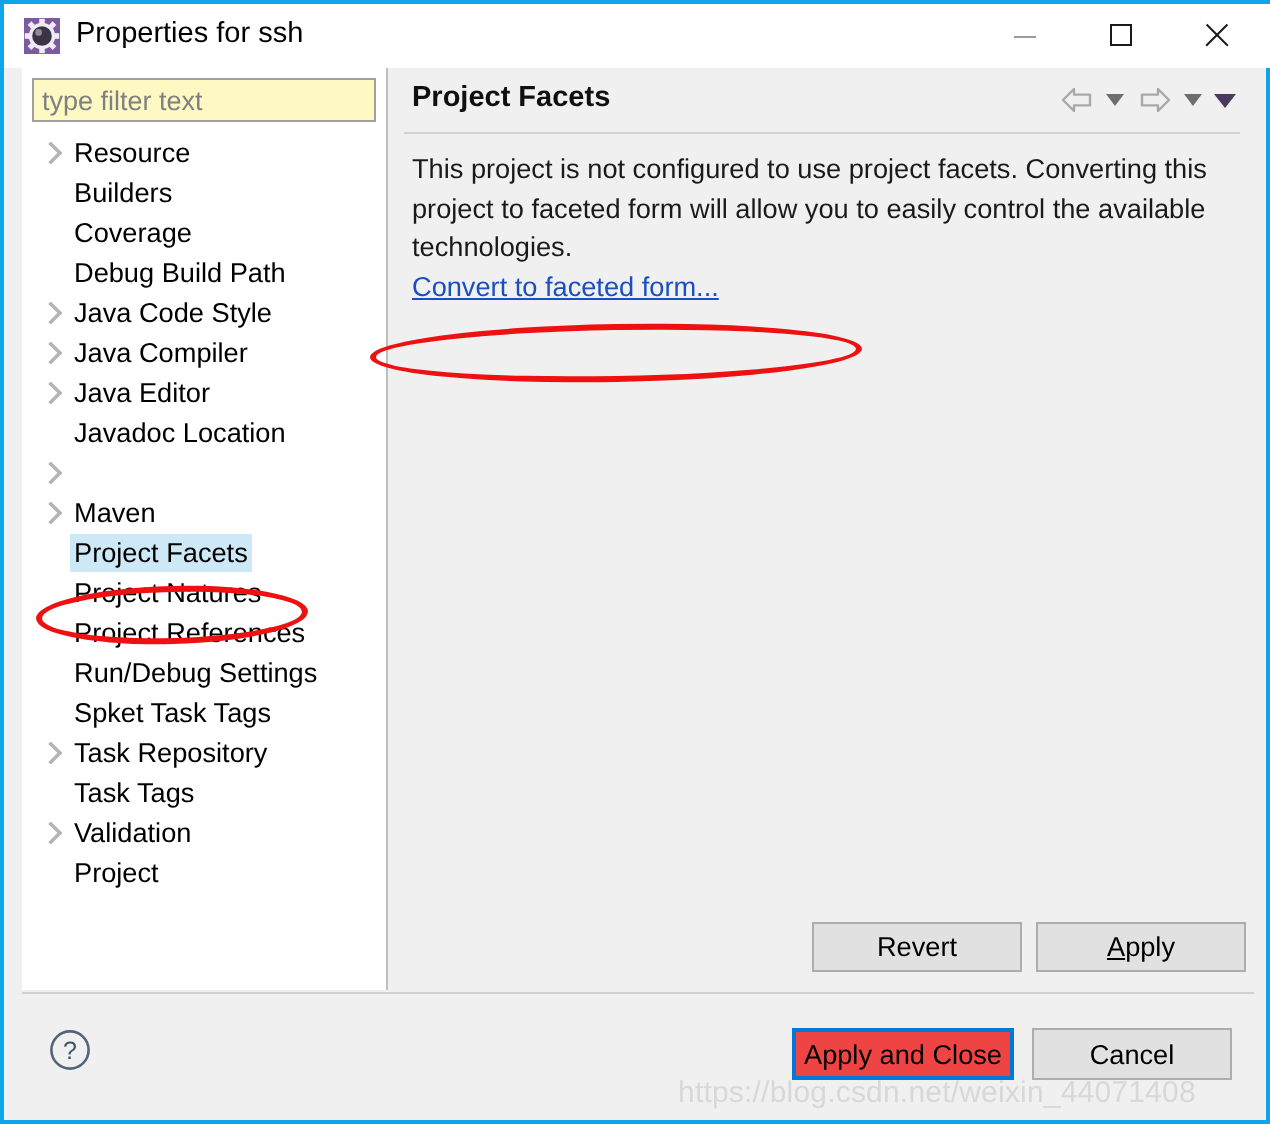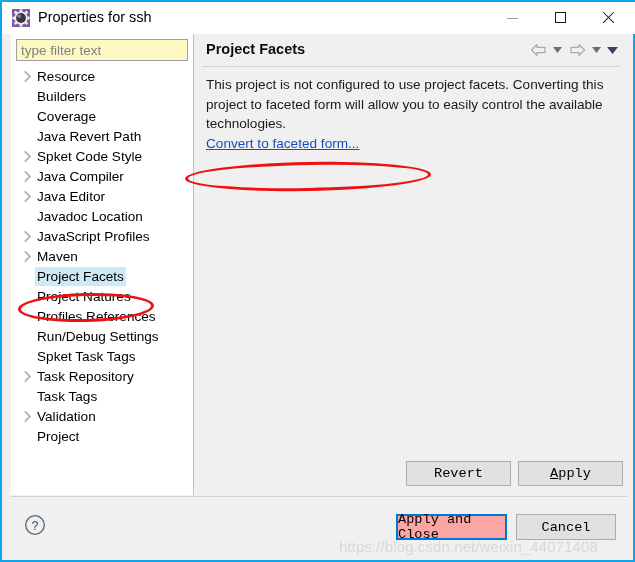--- a/index.html
+++ b/index.html
@@ -186,21 +186,21 @@
     cursor: pointer;
     white-space: nowrap;
   }
 
   
   .btn {
     position: absolute;
     background: #e1e1e1;
     border: 1px solid #adadad;
     box-sizing: border-box;
-    font-family: Liberation Mono, monospace;
+    font-family: Liberation Sans, sans-serif;
     font-size: 13.6px;
     color: #000;
     display: flex; align-items: center; justify-content: center;
     cursor: default;
   }
   #btn-revert { left: 212px; top: 427px; width: 105px; height: 25px; }
   #btn-apply  { left: 324px; top: 427px; width: 105px; height: 25px; }
 
   
   #footer-sep {
@@ -211,21 +211,21 @@
   }
   #help-icon {
     position: absolute;
     left: 22px; top: 512px;
     width: 22px; height: 22px;
   }
   #btn-apply-close {
     position: absolute;
     left: 394px; top: 512px;
     width: 111px; height: 26px;
-    background: #fca5a5;
+    background: #ef4444;
     border: 2px solid #0078d7;
   }
   #btn-cancel {
     position: absolute;
     left: 514px; top: 512px;
     width: 100px; height: 26px;
   }
 
   .mnem { text-decoration: underline; }
 
@@ -318,29 +318,29 @@
               </svg>
             </span>
             <span class="tree-label">Coverage</span>
           </div>
           <div class="tree-row">
             <span class="tree-arrow empty">
               <svg width="8" height="11" viewBox="0 0 8 11">
                 <path d="M1.4 1 L6 5.5 L1.4 10" fill="none" stroke="#b4b4b4" stroke-width="1.8" stroke-linecap="square"></path>
               </svg>
             </span>
-            <span class="tree-label">Java Revert Path</span>
-          </div>
-          <div class="tree-row">
-            <span class="tree-arrow">
-              <svg width="8" height="11" viewBox="0 0 8 11">
-                <path d="M1.4 1 L6 5.5 L1.4 10" fill="none" stroke="#b4b4b4" stroke-width="1.8" stroke-linecap="square"></path>
-              </svg>
-            </span>
-            <span class="tree-label">Spket Code Style</span>
+            <span class="tree-label">Debug Build Path</span>
+          </div>
+          <div class="tree-row">
+            <span class="tree-arrow">
+              <svg width="8" height="11" viewBox="0 0 8 11">
+                <path d="M1.4 1 L6 5.5 L1.4 10" fill="none" stroke="#b4b4b4" stroke-width="1.8" stroke-linecap="square"></path>
+              </svg>
+            </span>
+            <span class="tree-label">Java Code Style</span>
           </div>
           <div class="tree-row">
             <span class="tree-arrow">
               <svg width="8" height="11" viewBox="0 0 8 11">
                 <path d="M1.4 1 L6 5.5 L1.4 10" fill="none" stroke="#b4b4b4" stroke-width="1.8" stroke-linecap="square"></path>
               </svg>
             </span>
             <span class="tree-label">Java Compiler</span>
           </div>
           <div class="tree-row">
@@ -358,21 +358,20 @@
               </svg>
             </span>
             <span class="tree-label">Javadoc Location</span>
           </div>
           <div class="tree-row">
             <span class="tree-arrow">
               <svg width="8" height="11" viewBox="0 0 8 11">
                 <path d="M1.4 1 L6 5.5 L1.4 10" fill="none" stroke="#b4b4b4" stroke-width="1.8" stroke-linecap="square"></path>
               </svg>
             </span>
-            <span class="tree-label">JavaScript Profiles</span>
           </div>
           <div class="tree-row">
             <span class="tree-arrow">
               <svg width="8" height="11" viewBox="0 0 8 11">
                 <path d="M1.4 1 L6 5.5 L1.4 10" fill="none" stroke="#b4b4b4" stroke-width="1.8" stroke-linecap="square"></path>
               </svg>
             </span>
             <span class="tree-label">Maven</span>
           </div>
           <div class="tree-row selected">
@@ -390,21 +389,21 @@
               </svg>
             </span>
             <span class="tree-label">Project Natures</span>
           </div>
           <div class="tree-row">
             <span class="tree-arrow empty">
               <svg width="8" height="11" viewBox="0 0 8 11">
                 <path d="M1.4 1 L6 5.5 L1.4 10" fill="none" stroke="#b4b4b4" stroke-width="1.8" stroke-linecap="square"></path>
               </svg>
             </span>
-            <span class="tree-label">Profiles References</span>
+            <span class="tree-label">Project References</span>
           </div>
           <div class="tree-row">
             <span class="tree-arrow empty">
               <svg width="8" height="11" viewBox="0 0 8 11">
                 <path d="M1.4 1 L6 5.5 L1.4 10" fill="none" stroke="#b4b4b4" stroke-width="1.8" stroke-linecap="square"></path>
               </svg>
             </span>
             <span class="tree-label">Run/Debug Settings</span>
           </div>
           <div class="tree-row">

